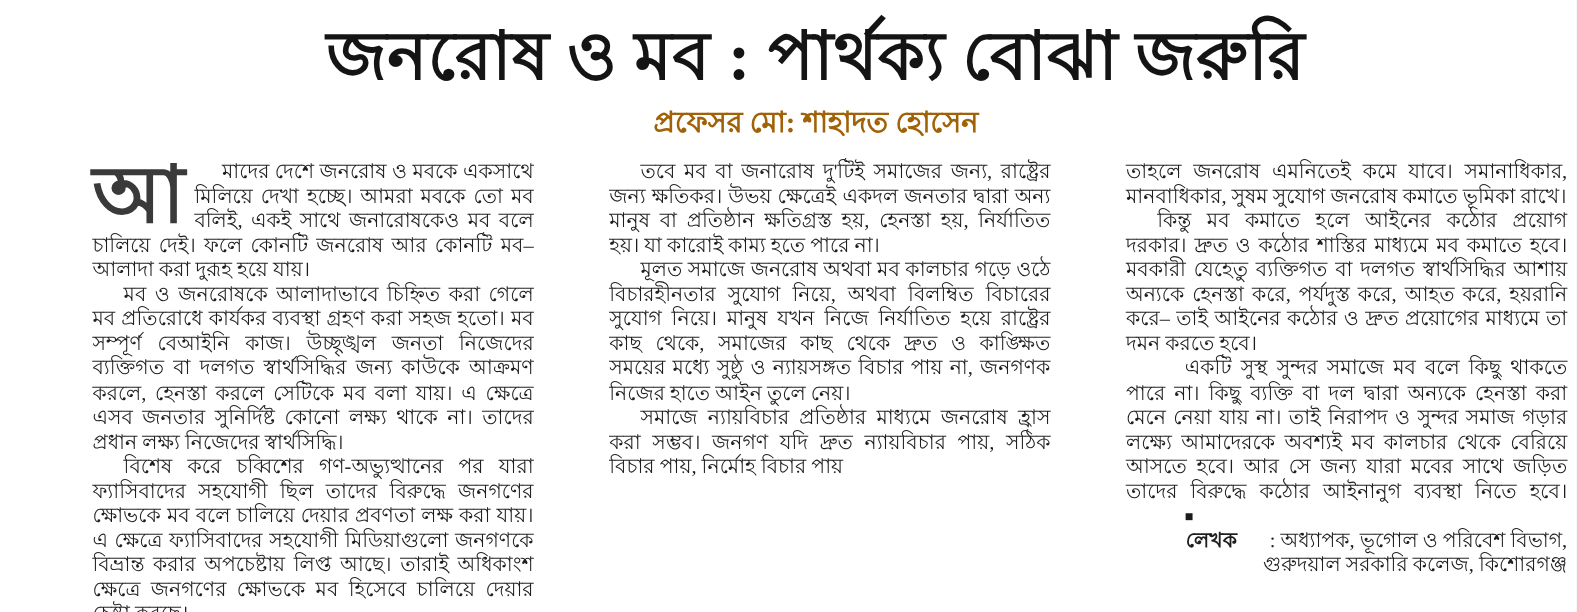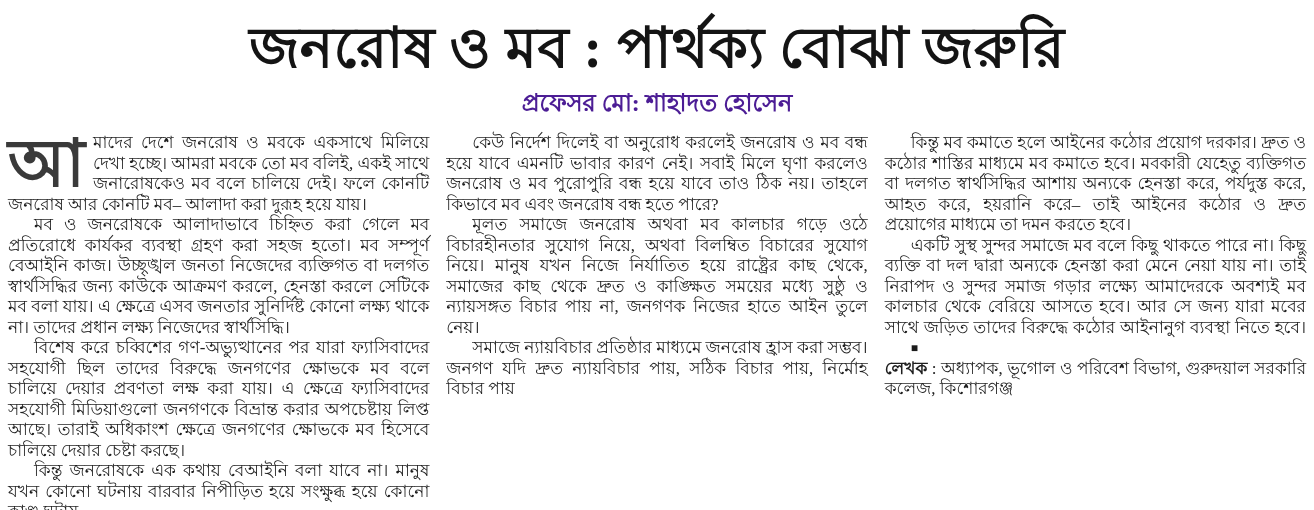--- a/index.html
+++ b/index.html
@@ -1,15 +1,15 @@
 <!DOCTYPE html>
 <html lang="bn"><head>
 <meta charset="utf-8">
 <style>
-  * { box-sizing: border-box; }
+  * { box-sizing: border-box; padding-left: 23px; }
   html, body { margin: 0; padding: 0; background: #e8e8e8; }
   .page {
     position: relative;
     width: 1314px;
     height: 510px;
     margin: 0 auto;
     background: #ffffff;
     color: #1b1b1b;
     font-family: "Liberation Serif", "DejaVu Serif", serif;
     overflow: hidden;
@@ -23,21 +23,21 @@
     font-weight: bold;
     letter-spacing: 0.5px;
     color: #141414;
   }
   .byline {
     margin-top: 9px;
     text-align: center;
     font-size: 24px;
     line-height: 1.2;
     font-weight: 600;
-    color: #4c1d95;
+    color: #a16207;
   }
   .article-body {
     display: flex;
     gap: 17px;
     padding: 15px 8px 0 8px;
   }
   .col {
     flex: 1 1 0;
     min-width: 0;
     text-align: justify;
@@ -55,20 +55,21 @@
     font-weight: bold;
     color: #3a3a3a;
   }
   .endmark {
     display: inline-block;
     font-size: 12px;
     vertical-align: 1px;
     color: #1b1b1b;
   }
   .author-credit {
+    text-align: right;
     text-indent: 0;
   }
   .author-label { font-weight: bold; }
 </style>
 </head>
 <body>
 
 <div class="page">
 
   <h1 class="headline">জনরোষ ও মব : পার্থক্য বোঝা জরুরি</h1>
@@ -80,26 +81,27 @@
     <div class="col">
       <p>
         <span class="dropcap">আ</span><span>মাদের দেশে জনরোষ ও মবকে একসাথে মিলিয়ে দেখা হচ্ছে। আমরা মবকে তো মব বলিই, একই সাথে জনারোষকেও মব বলে চালিয়ে দেই। ফলে কোনটি জনরোষ আর কোনটি মব– আলাদা করা দুরূহ হয়ে যায়।</span>
       </p>
       <p class="ind">মব ও জনরোষকে আলাদাভাবে চিহ্নিত করা গেলে মব প্রতিরোধে কার্যকর ব্যবস্থা গ্রহণ করা সহজ হতো। মব সম্পূর্ণ বেআইনি কাজ। উচ্ছৃঙ্খল জনতা নিজেদের ব্যক্তিগত বা দলগত স্বার্থসিদ্ধির জন্য কাউকে আক্রমণ করলে, হেনস্তা করলে সেটিকে মব বলা যায়। এ ক্ষেত্রে এসব জনতার সুনির্দিষ্ট কোনো লক্ষ্য থাকে না। তাদের প্রধান লক্ষ্য নিজেদের স্বার্থসিদ্ধি।</p>
       <p class="ind">বিশেষ করে চব্বিশের গণ-অভ্যুত্থানের পর যারা ফ্যাসিবাদের সহযোগী ছিল তাদের বিরুদ্ধে জনগণের ক্ষোভকে মব বলে চালিয়ে দেয়ার প্রবণতা লক্ষ করা যায়। এ ক্ষেত্রে ফ্যাসিবাদের সহযোগী মিডিয়াগুলো জনগণকে বিভ্রান্ত করার অপচেষ্টায় লিপ্ত আছে। তারাই অধিকাংশ ক্ষেত্রে জনগণের ক্ষোভকে মব হিসেবে চালিয়ে দেয়ার চেষ্টা করছে।</p>
       <p class="ind">কিন্তু জনরোষকে এক কথায় বেআইনি বলা যাবে না। মানুষ যখন কোনো ঘটনায় বারবার নিপীড়িত হয়ে সংক্ষুব্ধ হয়ে কোনো কাণ্ড ঘটায়,</p>
     </div>
 
     <div class="col">
-      <p class="ind">কেউ নির্দেশ দিলেই বা অনুরোধ করলেই জনরোষ ও মব বন্ধ হয়ে যাবে এমনটি ভাবার কারণ নেই। সবাই মিলে ঘৃণা করলেও জনরোষ ও মব পুরোপুরি বন্ধ হয়ে যাবে তাও ঠিক নয়। তাহলে কিভাবে মব এবং জনরোষ বন্ধ হতে পারে?</p>
+      <p class="ind">তবে মব বা জনারোষ দু'টিই সমাজের জন্য, রাষ্ট্রের জন্য ক্ষতিকর। উভয় ক্ষেত্রেই একদল জনতার দ্বারা অন্য মানুষ বা প্রতিষ্ঠান ক্ষতিগ্রস্ত হয়, হেনস্তা হয়, নির্যাতিত হয়। যা কারোই কাম্য হতে পারে না।</p>
       <p class="ind">মূলত সমাজে জনরোষ অথবা মব কালচার গড়ে ওঠে বিচারহীনতার সুযোগ নিয়ে, অথবা বিলম্বিত বিচারের সুযোগ নিয়ে। মানুষ যখন নিজে নির্যাতিত হয়ে রাষ্ট্রের কাছ থেকে, সমাজের কাছ থেকে দ্রুত ও কাঙ্ক্ষিত সময়ের মধ্যে সুষ্ঠু ও ন্যায়সঙ্গত বিচার পায় না, জনগণক নিজের হাতে আইন তুলে নেয়।</p>
       <p class="ind">সমাজে ন্যায়বিচার প্রতিষ্ঠার মাধ্যমে জনরোষ হ্রাস করা সম্ভব। জনগণ যদি দ্রুত ন্যায়বিচার পায়, সঠিক বিচার পায়, নির্মোহ বিচার পায়</p>
     </div>
 
     <div class="col">
+      <p>তাহলে জনরোষ এমনিতেই কমে যাবে। সমানাধিকার, মানবাধিকার, সুষম সুযোগ জনরোষ কমাতে ভূমিকা রাখে।</p>
       <p class="ind">কিন্তু মব কমাতে হলে আইনের কঠোর প্রয়োগ দরকার। দ্রুত ও কঠোর শাস্তির মাধ্যমে মব কমাতে হবে। মবকারী যেহেতু ব্যক্তিগত বা দলগত স্বার্থসিদ্ধির আশায় অন্যকে হেনস্তা করে, পর্যদুস্ত করে, আহত করে, হয়রানি করে– তাই আইনের কঠোর ও দ্রুত প্রয়োগের মাধ্যমে তা দমন করতে হবে।</p>
       <p class="ind">
         <span>একটি সুস্থ সুন্দর সমাজে মব বলে কিছু থাকতে পারে না। কিছু ব্যক্তি বা দল দ্বারা অন্যকে হেনস্তা করা মেনে নেয়া যায় না। তাই নিরাপদ ও সুন্দর সমাজ গড়ার লক্ষ্যে আমাদেরকে অবশ্যই মব কালচার থেকে বেরিয়ে আসতে হবে। আর সে জন্য যারা মবের সাথে জড়িত তাদের বিরুদ্ধে কঠোর আইনানুগ ব্যবস্থা নিতে হবে।</span>
         <span class="endmark">■</span>
       </p>
       <p class="author-credit">
         <span class="author-label">লেখক</span><span> : অধ্যাপক, ভূগোল ও পরিবেশ বিভাগ, গুরুদয়াল সরকারি কলেজ, কিশোরগঞ্জ</span>
       </p>
     </div>
 

